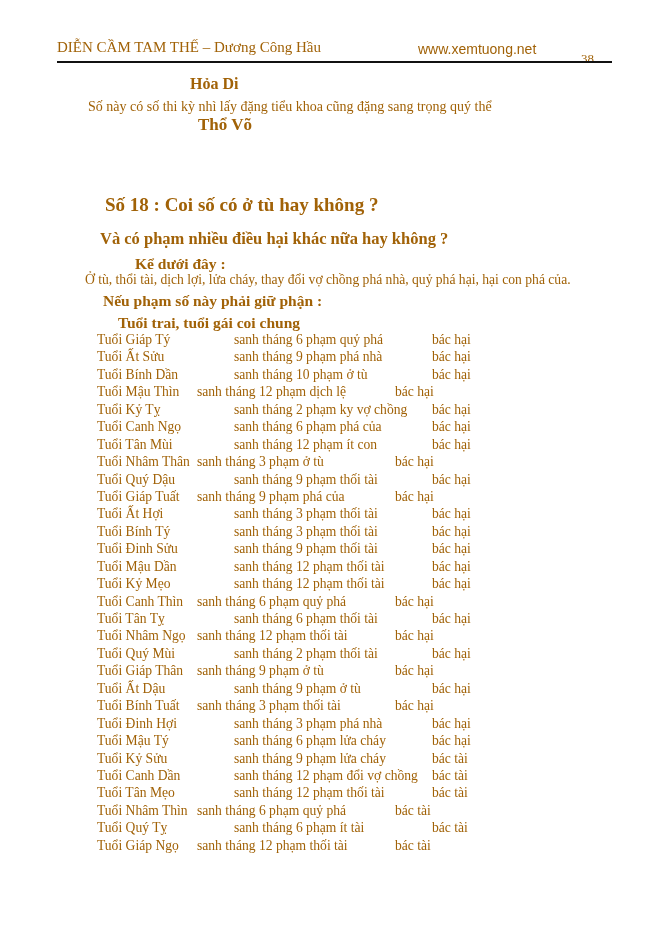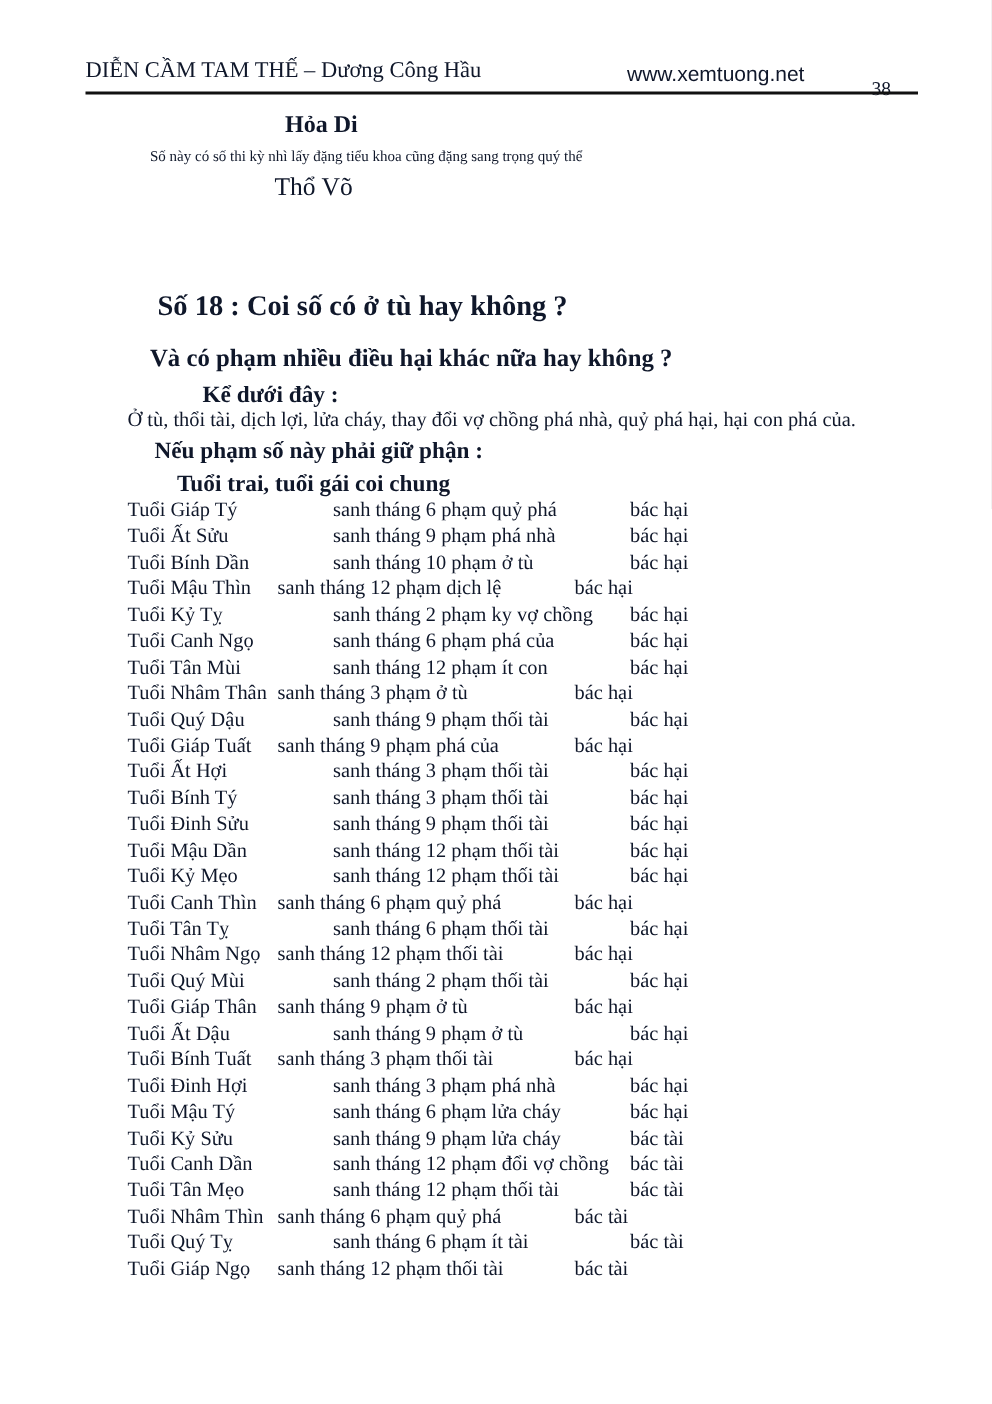--- a/index.html
+++ b/index.html
@@ -1,44 +1,44 @@
 <!DOCTYPE html>
 <html><head>
 <meta charset="utf-8">
 <style>
   html,body{margin:0;padding:0;background:#e8e8e8;}
   .page{
     position:relative;
     width:661px;height:936px;
     margin:0 auto;
     background:#ffffff;
-    color:#0f172a;
+    color:#a16207;
     font-family:"Liberation Serif", serif;
     overflow:hidden;
   }
   .abs{position:absolute;white-space:nowrap;}
   
   .h-title{left:57px;top:39px;font-size:15px;}
   .h-url{left:418px;top:41px;font-size:14px;font-family:"Liberation Sans",sans-serif;}
   .h-page{left:581px;top:51px;font-size:13px;}
   .rule{position:absolute;left:57px;top:61px;width:555px;height:2px;background:#111111;}
   
   .hoa-di-h{left:190px;top:75px;font-size:16px;font-weight:bold;}
-  .hoa-di-b{left:100px;top:99px;font-size:10px;}
-  .tho-vo-h{left:183px;top:115px;font-size:17px;font-weight:normal;}
+  .hoa-di-b{left:88px;top:99px;font-size:14px;}
+  .tho-vo-h{left:198px;top:115px;font-size:17px;font-weight:bold;}
   .tho-vo-b{left:85px;top:140px;font-size:14px;}
   
   .s18-title{left:105px;top:194px;font-size:19px;font-weight:bold;}
   .s18-sub{left:100px;top:229px;font-size:16.5px;font-weight:bold;}
   .s18-lead{left:135px;top:255px;font-size:15.5px;font-weight:bold;}
   .s18-desc{left:85px;top:272px;font-size:13.6px;}
   .s18-note{left:103px;top:292px;font-size:15.5px;font-weight:bold;}
   .s18-listh{left:118px;top:314px;font-size:15.5px;font-weight:bold;}
   
-  #rows{position:absolute;left:0;top:332px;width:647px;text-decoration:underline;}
+  #rows{position:absolute;left:12px;top:332px;width:647px;text-decoration:underline;}
   .row{position:relative;height:17.45px;font-size:13.6px;}
   .row span{position:absolute;top:0;white-space:nowrap;}
   .row .c1{left:85px;}
   .row.a .c2{left:222px;}
   .row.a .c3{left:420px;}
   .row.b .c2{left:185px;}
   .row.b .c3{left:383px;}
 </style>
 </head>
 <body>

